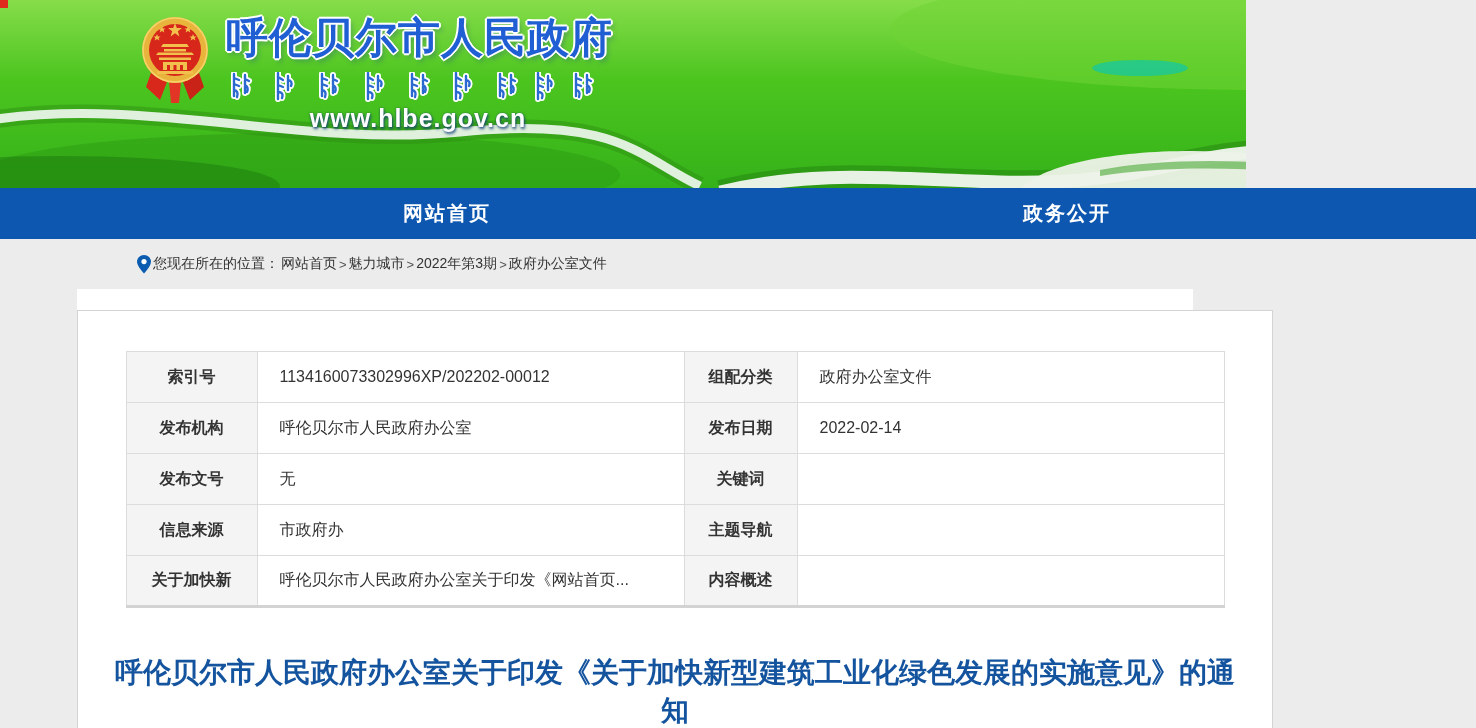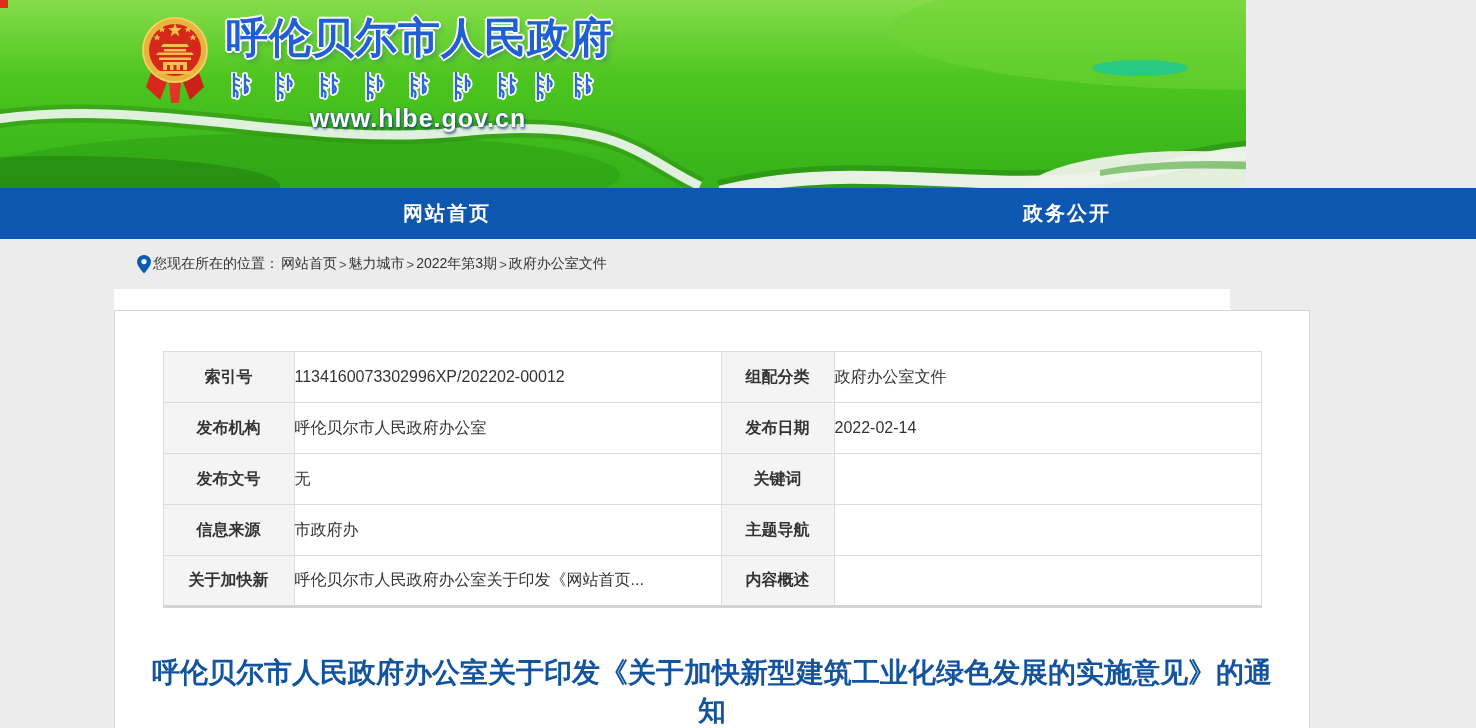--- a/index.html
+++ b/index.html
@@ -36,28 +36,28 @@
     color:#fff; font-size:20px; font-weight:bold; letter-spacing:2px; cursor:pointer; }
 
   
   .crumb-bar { width:1476px; height:50px; background:#ececec; display:flex; align-items:center; }
   .crumb-inner { margin-left:137px; display:flex; align-items:center; gap:2px; font-size:14px; color:#333; }
   .crumb-link { cursor:pointer; }
   .crumb-sep { color:#555; font-size:13px; }
 
   
   .main { width:1476px; height:439px; background:#ececec; }
-  .card { margin-left:114px; width:1116px; height:439px; background:#fff; padding-top:21px; }
+  .card { margin-left:77px; width:1116px; height:439px; background:#fff; padding-top:21px; }
   .inner-box { margin:0 auto; width:1196px; height:520px; border:1px solid #d4d4d4; background:#fff; }
 
   table.doc-info { margin:40px auto 0; width:1098px; border-collapse:collapse; table-layout:fixed;
     border-bottom:3px solid #d3d3d3; }
   table.doc-info td { border:1px solid var(--table-border,#dcdcdc); height:51px; font-size:16px; color:#333; }
   td.lbl { background:var(--label-bg,#f4f4f4); font-weight:bold; text-align:center; }
-  td.val { text-align:left; background:#fff; }
+  td.val { padding-left:22px; text-align:left; background:#fff; }
   col.c-lbl1 { width:131px; } col.c-val1 { width:427px; }
   col.c-lbl2 { width:113px; } col.c-val2 { width:427px; }
 
   .doc-title { margin:46px auto 0; max-width:1120px; text-align:center;
     font-size:28px; line-height:38px; font-weight:bold; color:var(--doc-title,#14549f); }
 </style>
 </head>
 <body>
 
 <header class="banner">

